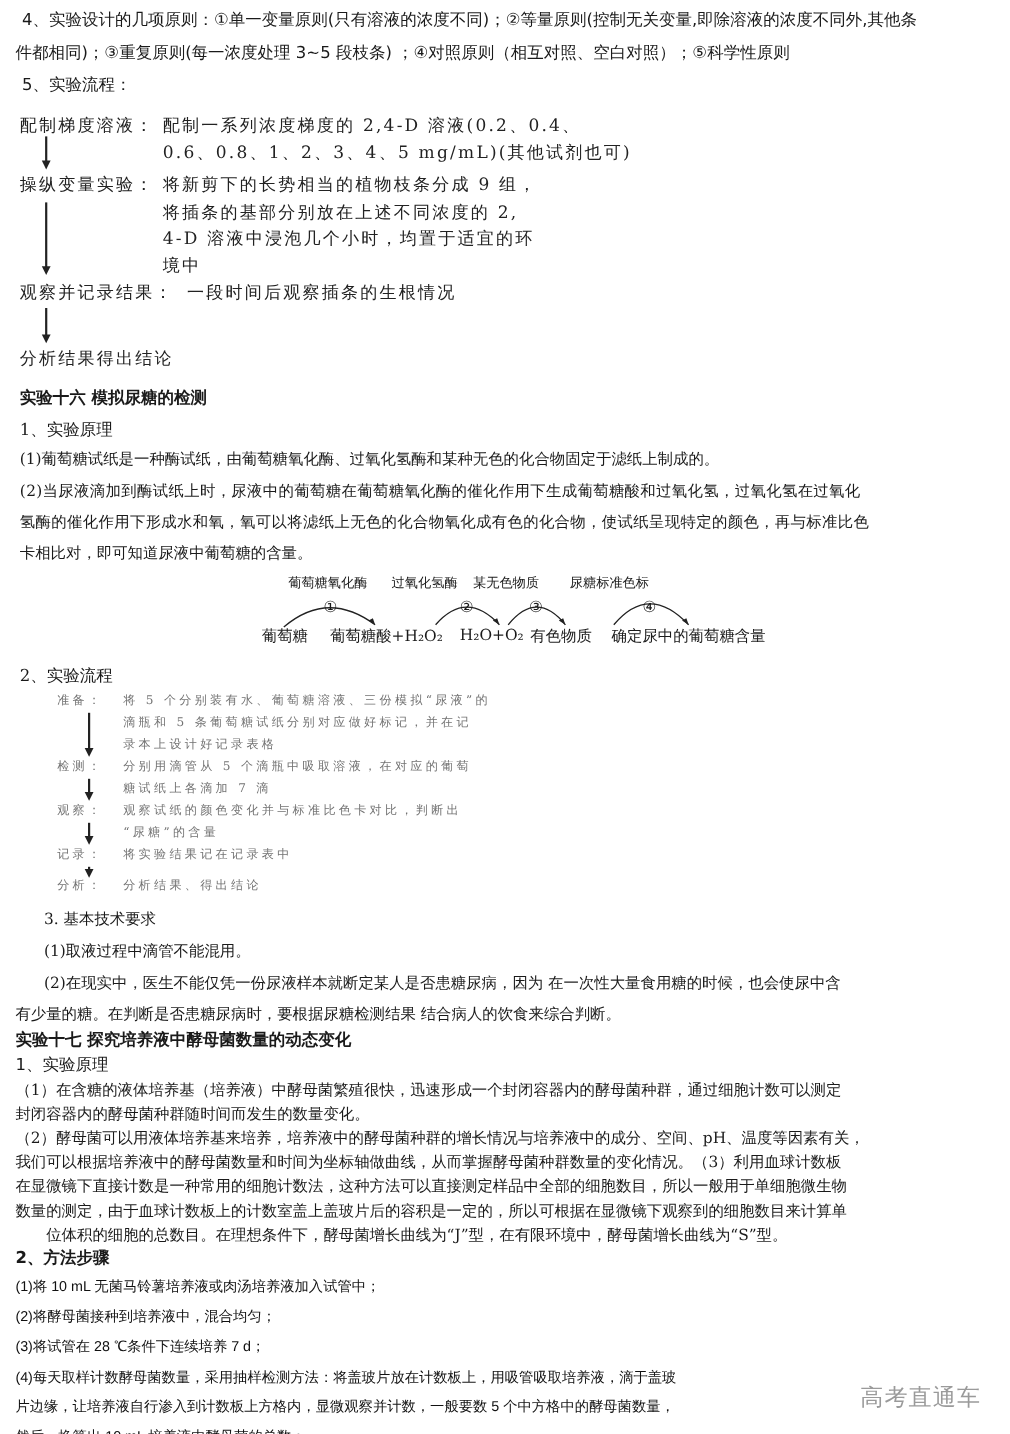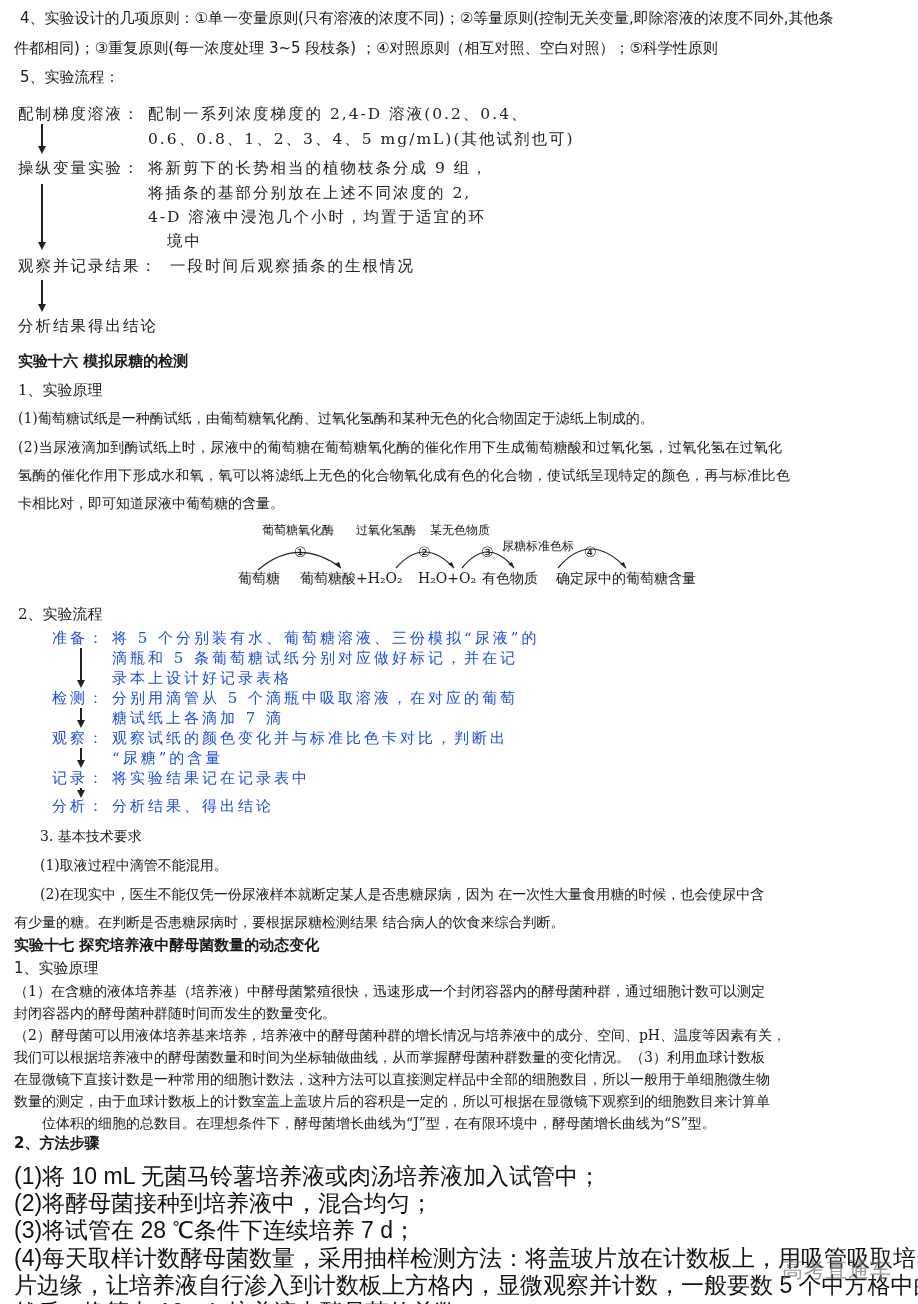--- a/index.html
+++ b/index.html
@@ -7,45 +7,45 @@
       width: 918px; height: 1304px; position: relative; overflow: hidden;
       font-family: "DejaVu Sans", "Liberation Sans", sans-serif;
       color: #1a1a1a;
     }
     .abs { position: absolute; white-space: nowrap; }
     .t15 { font-size: 15px; line-height: 20px; }
     .t14 { font-size: 14px; line-height: 20px; }
     .serif { font-family: "DejaVu Serif", "Liberation Serif", serif; }
     .bold { font-weight: bold; }
     .flow { font-family: "DejaVu Serif", "Liberation Serif", serif; font-size: 15.5px; color: #222; letter-spacing: 2px; }
-    .flow2 { font-family: "DejaVu Serif", "Liberation Serif", serif; font-size: 15px; color: #1d4ed8; letter-spacing: 3px; text-align: right; }
+    .flow2 { font-family: "DejaVu Serif", "Liberation Serif", serif; font-size: 11px; color: #737373; letter-spacing: 3px; text-align: right; }
     .vline { position: absolute; width: 1.5px; background: #222; }
     .arrowhead { position: absolute; width: 0; height: 0; border-left: 4px solid transparent; border-right: 4px solid transparent; border-top: 8px solid #222; }
-    .step4 { font-family: "Liberation Sans", sans-serif; font-size: 23px; color: #111; text-align: right; }
+    .step4 { font-family: "Liberation Sans", sans-serif; font-size: 13px; color: #111; text-align: right; }
     .watermark { position: absolute; font-size: 21px; color: rgba(120,120,120,0.75); letter-spacing: 1px; }
   </style>
 </head>
 <body>
 
 <div class="abs t15" style="left:20px;top:8px;">4、实验设计的几项原则：①单一变量原则(只有溶液的浓度不同)；②等量原则(控制无关变量,即除溶液的浓度不同外,其他条</div>
 <div class="abs t15" style="left:14px;top:38px;">件都相同)；③重复原则(每一浓度处理 3~5 段枝条) ；④对照原则（相互对照、空白对照）；⑤科学性原则</div>
 <div class="abs t15" style="left:20px;top:67px;">5、实验流程：</div>
 
 <div>
   <div class="abs flow" style="left:18px;top:104px;">配制梯度溶液：</div>
   <div class="abs flow" style="left:148px;top:104px;">配制一系列浓度梯度的 2,4-D 溶液(0.2、0.4、</div>
   <div class="abs flow" style="left:148px;top:129px;">0.6、0.8、1、2、3、4、5 mg/mL)(其他试剂也可)</div>
   <div class="vline" style="left:41px;top:124px;height:24px;"></div>
   <div class="arrowhead" style="left:38px;top:146px;"></div>
 
   <div class="abs flow" style="left:18px;top:158px;">操纵变量实验：</div>
   <div class="abs flow" style="left:148px;top:158px;">将新剪下的长势相当的植物枝条分成 9 组，</div>
   <div class="abs flow" style="left:148px;top:183px;">将插条的基部分别放在上述不同浓度的 2,</div>
   <div class="abs flow" style="left:148px;top:207px;text-align:center;">4-D 溶液中浸泡几个小时，均置于适宜的环</div>
-  <div class="abs flow" style="left:148px;top:231px;margin-left:19px;">境中</div>
+  <div class="abs flow" style="left:148px;top:231px;">境中</div>
   <div class="vline" style="left:41px;top:184px;height:60px;"></div>
   <div class="arrowhead" style="left:38px;top:242px;"></div>
 
   <div class="abs flow" style="left:18px;top:256px;">观察并记录结果：</div>
   <div class="abs flow" style="left:170px;top:256px;">一段时间后观察插条的生根情况</div>
   <div class="vline" style="left:41px;top:280px;height:26px;"></div>
   <div class="arrowhead" style="left:38px;top:304px;"></div>
 
   <div class="abs flow" style="left:18px;top:316px;">分析结果得出结论</div>
 </div>
@@ -64,21 +64,21 @@
     <path d="M158,46 Q186,14 216,46" fill="none" stroke="#222" stroke-width="1.2"></path>
     <polygon points="216,46 210,42 214,40" fill="#222"></polygon>
     <path d="M224,46 Q250,14 276,46" fill="none" stroke="#222" stroke-width="1.2"></path>
     <polygon points="276,46 270,42 274,40" fill="#222"></polygon>
     <path d="M320,46 Q352,8 388,46" fill="none" stroke="#222" stroke-width="1.2"></path>
     <polygon points="388,46 382,42 386,40" fill="#222"></polygon>
   </svg>
   <div class="abs" style="left:24px;top:0px;font-size:12px;">葡萄糖氧化酶</div>
   <div class="abs" style="left:118px;top:0px;font-size:12px;">过氧化氢酶</div>
   <div class="abs" style="left:192px;top:0px;font-size:12px;">某无色物质</div>
-  <div class="abs" style="left:264px;top:0px;font-size:12px;margin-top:16px;">尿糖标准色标</div>
+  <div class="abs" style="left:280px;top:0px;font-size:12px;">尿糖标准色标</div>
   <div class="abs" style="left:56px;top:22px;font-size:14px;">①</div>
   <div class="abs" style="left:180px;top:22px;font-size:14px;">②</div>
   <div class="abs" style="left:243px;top:22px;font-size:14px;">③</div>
   <div class="abs" style="left:346px;top:22px;font-size:14px;">④</div>
   <div class="abs serif" style="left:0px;top:48px;font-size:14px;">葡萄糖</div>
   <div class="abs serif" style="left:62px;top:48px;font-size:14px;">葡萄糖酸+H₂O₂</div>
   <div class="abs serif" style="left:180px;top:48px;font-size:14px;">H₂O+O₂</div>
   <div class="abs serif" style="left:244px;top:48px;font-size:14px;">有色物质</div>
   <div class="abs serif" style="left:318px;top:48px;font-size:14px;">确定尿中的葡萄糖含量</div>
 </div>

